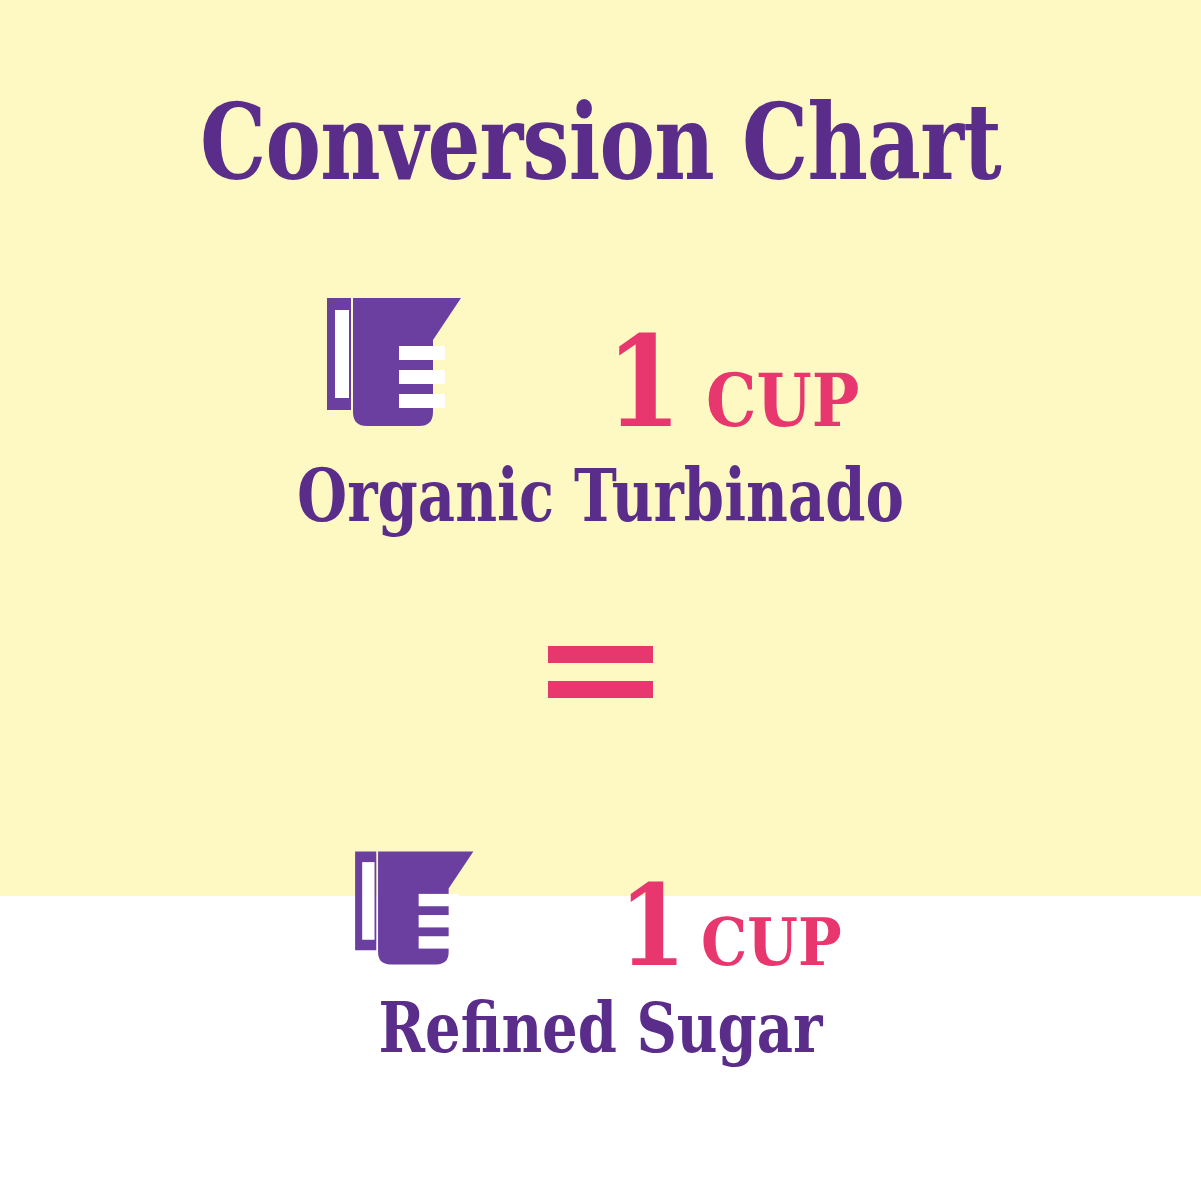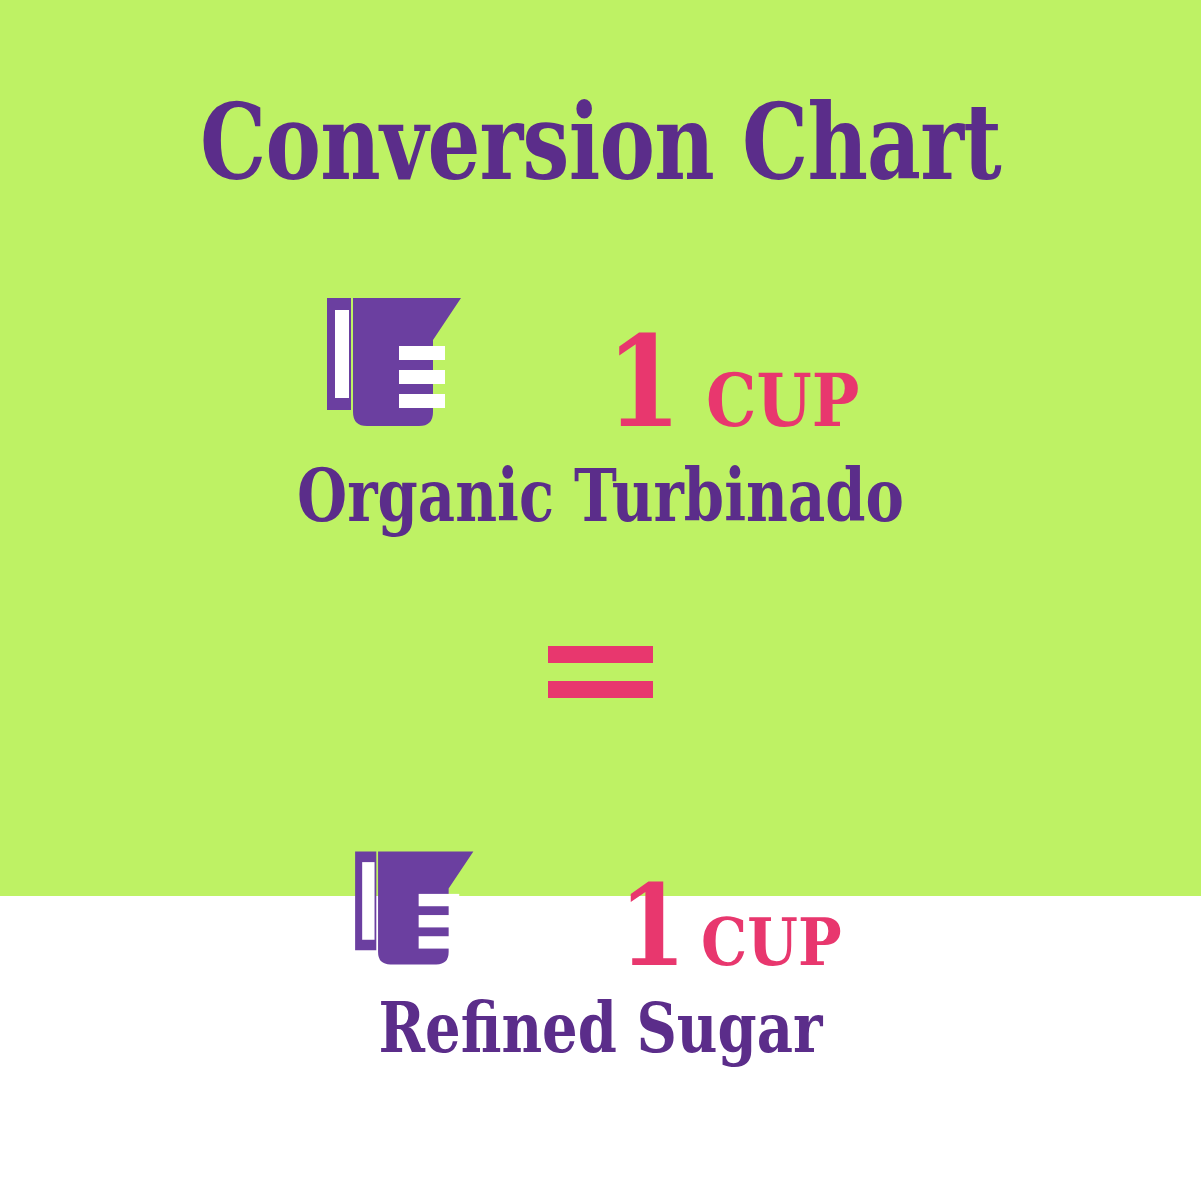--- a/index.html
+++ b/index.html
@@ -13,21 +13,21 @@
     height: 1201px;
     overflow: hidden;
     font-family: "DejaVu Serif", "Liberation Serif", serif;
     -webkit-font-smoothing: antialiased;
   }
 
   .canvas {
     position: relative;
     width: 1201px;
     height: 896px;
-    background: #bef264;
+    background: #fef9c3;
   }
 
   
   .title {
     position: absolute;
     left: 0;
     top: 88px;
     width: 1201px;
     text-align: center;
     font-family: "DejaVu Serif", "Liberation Serif", serif;

